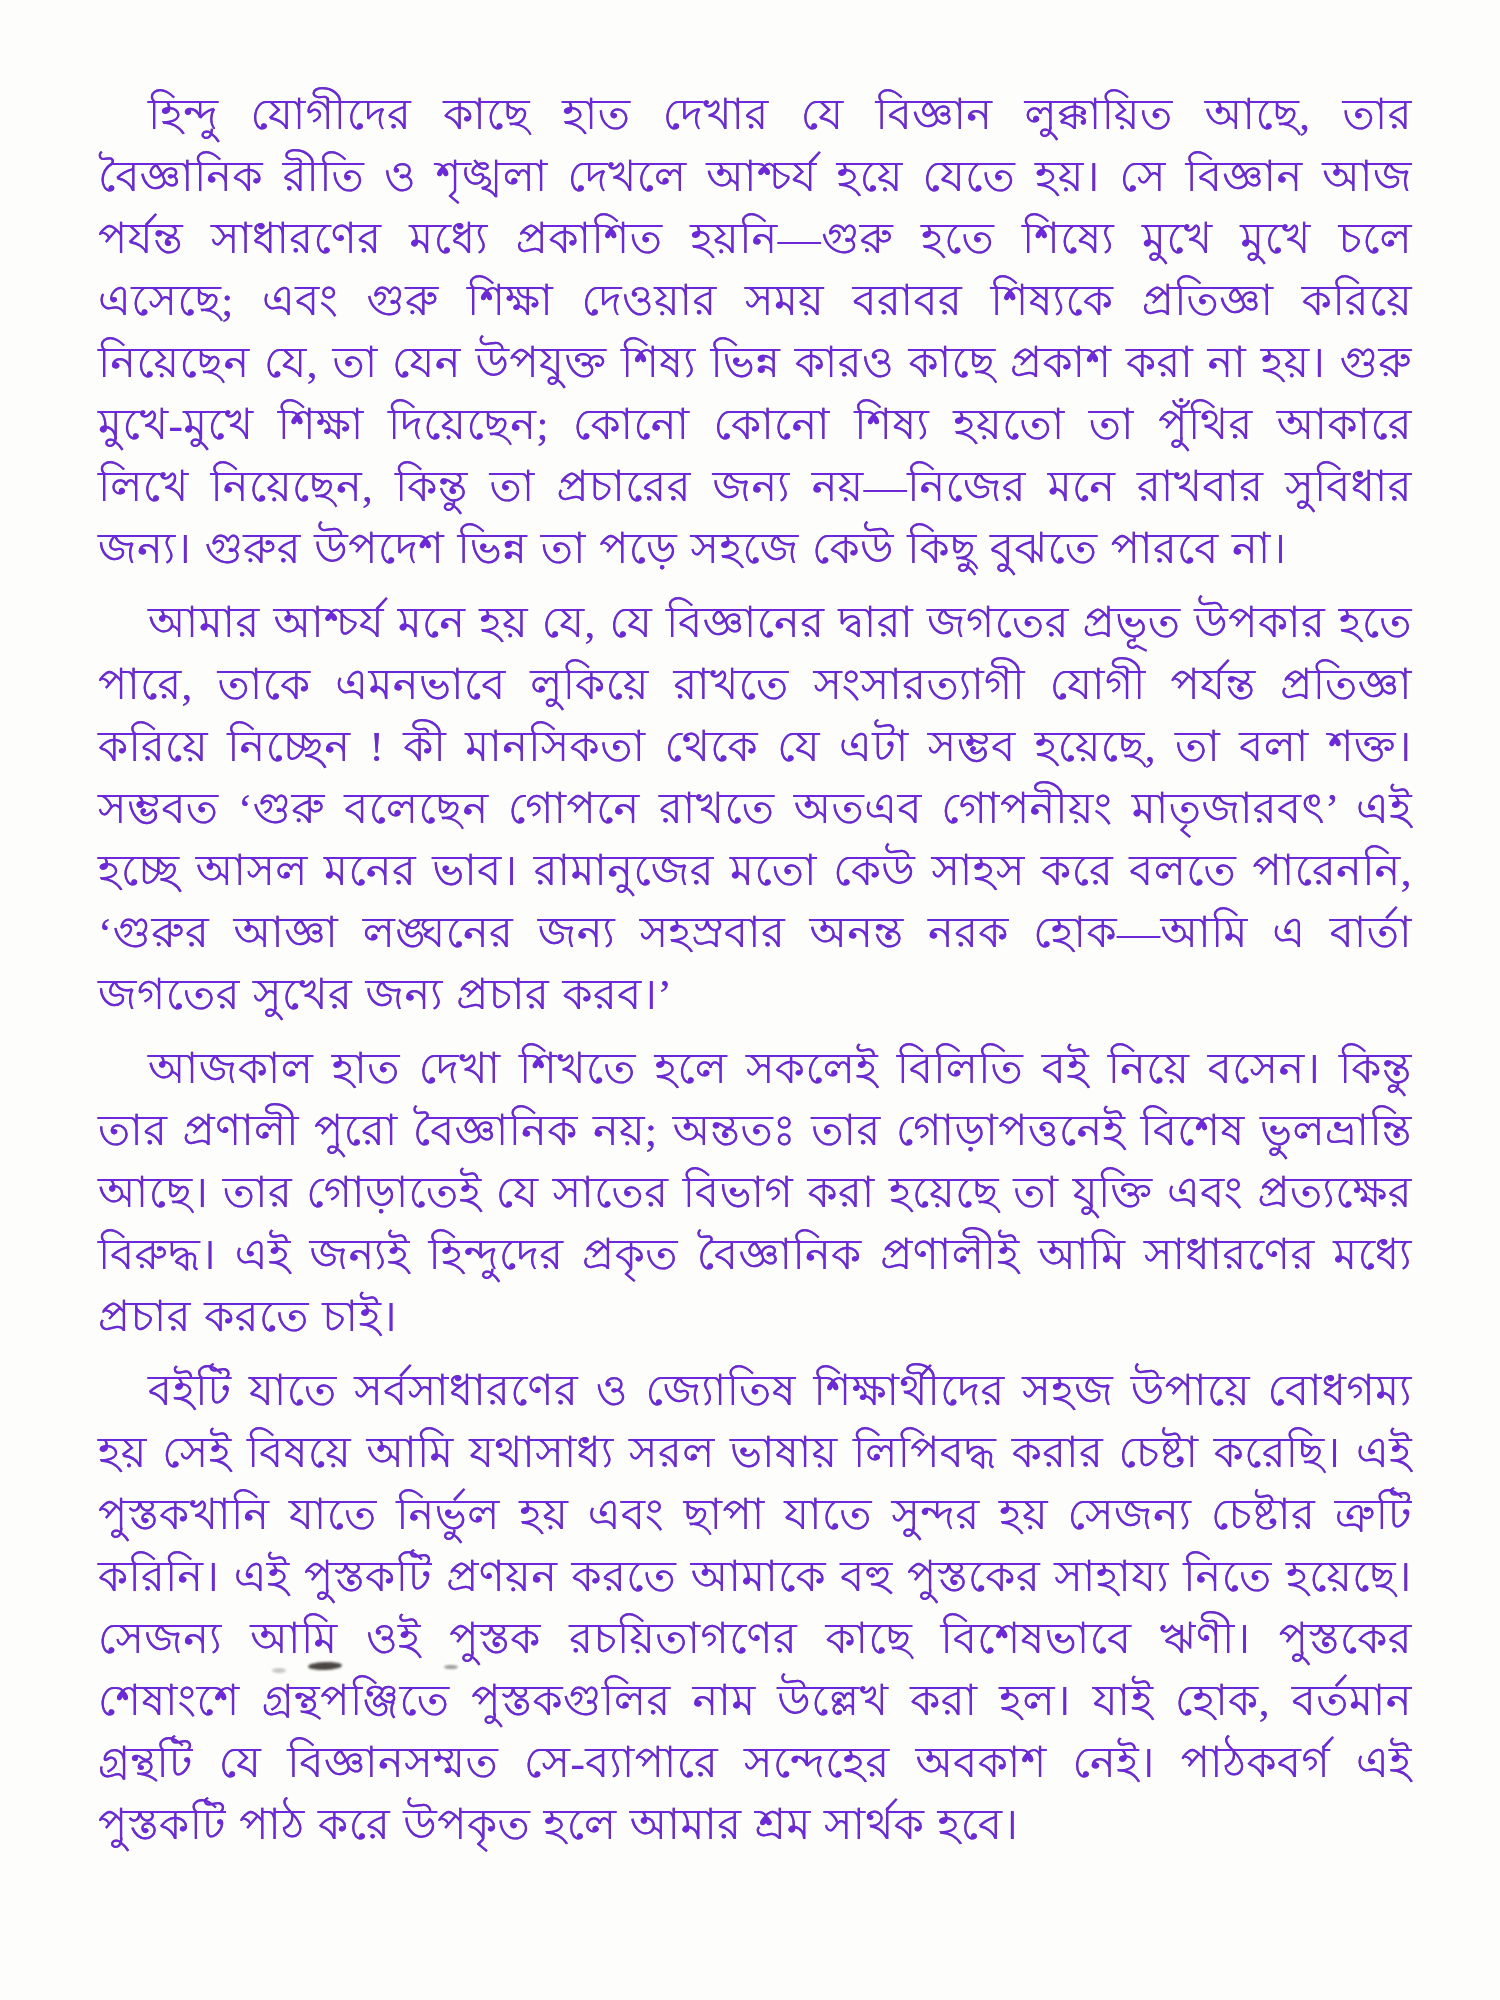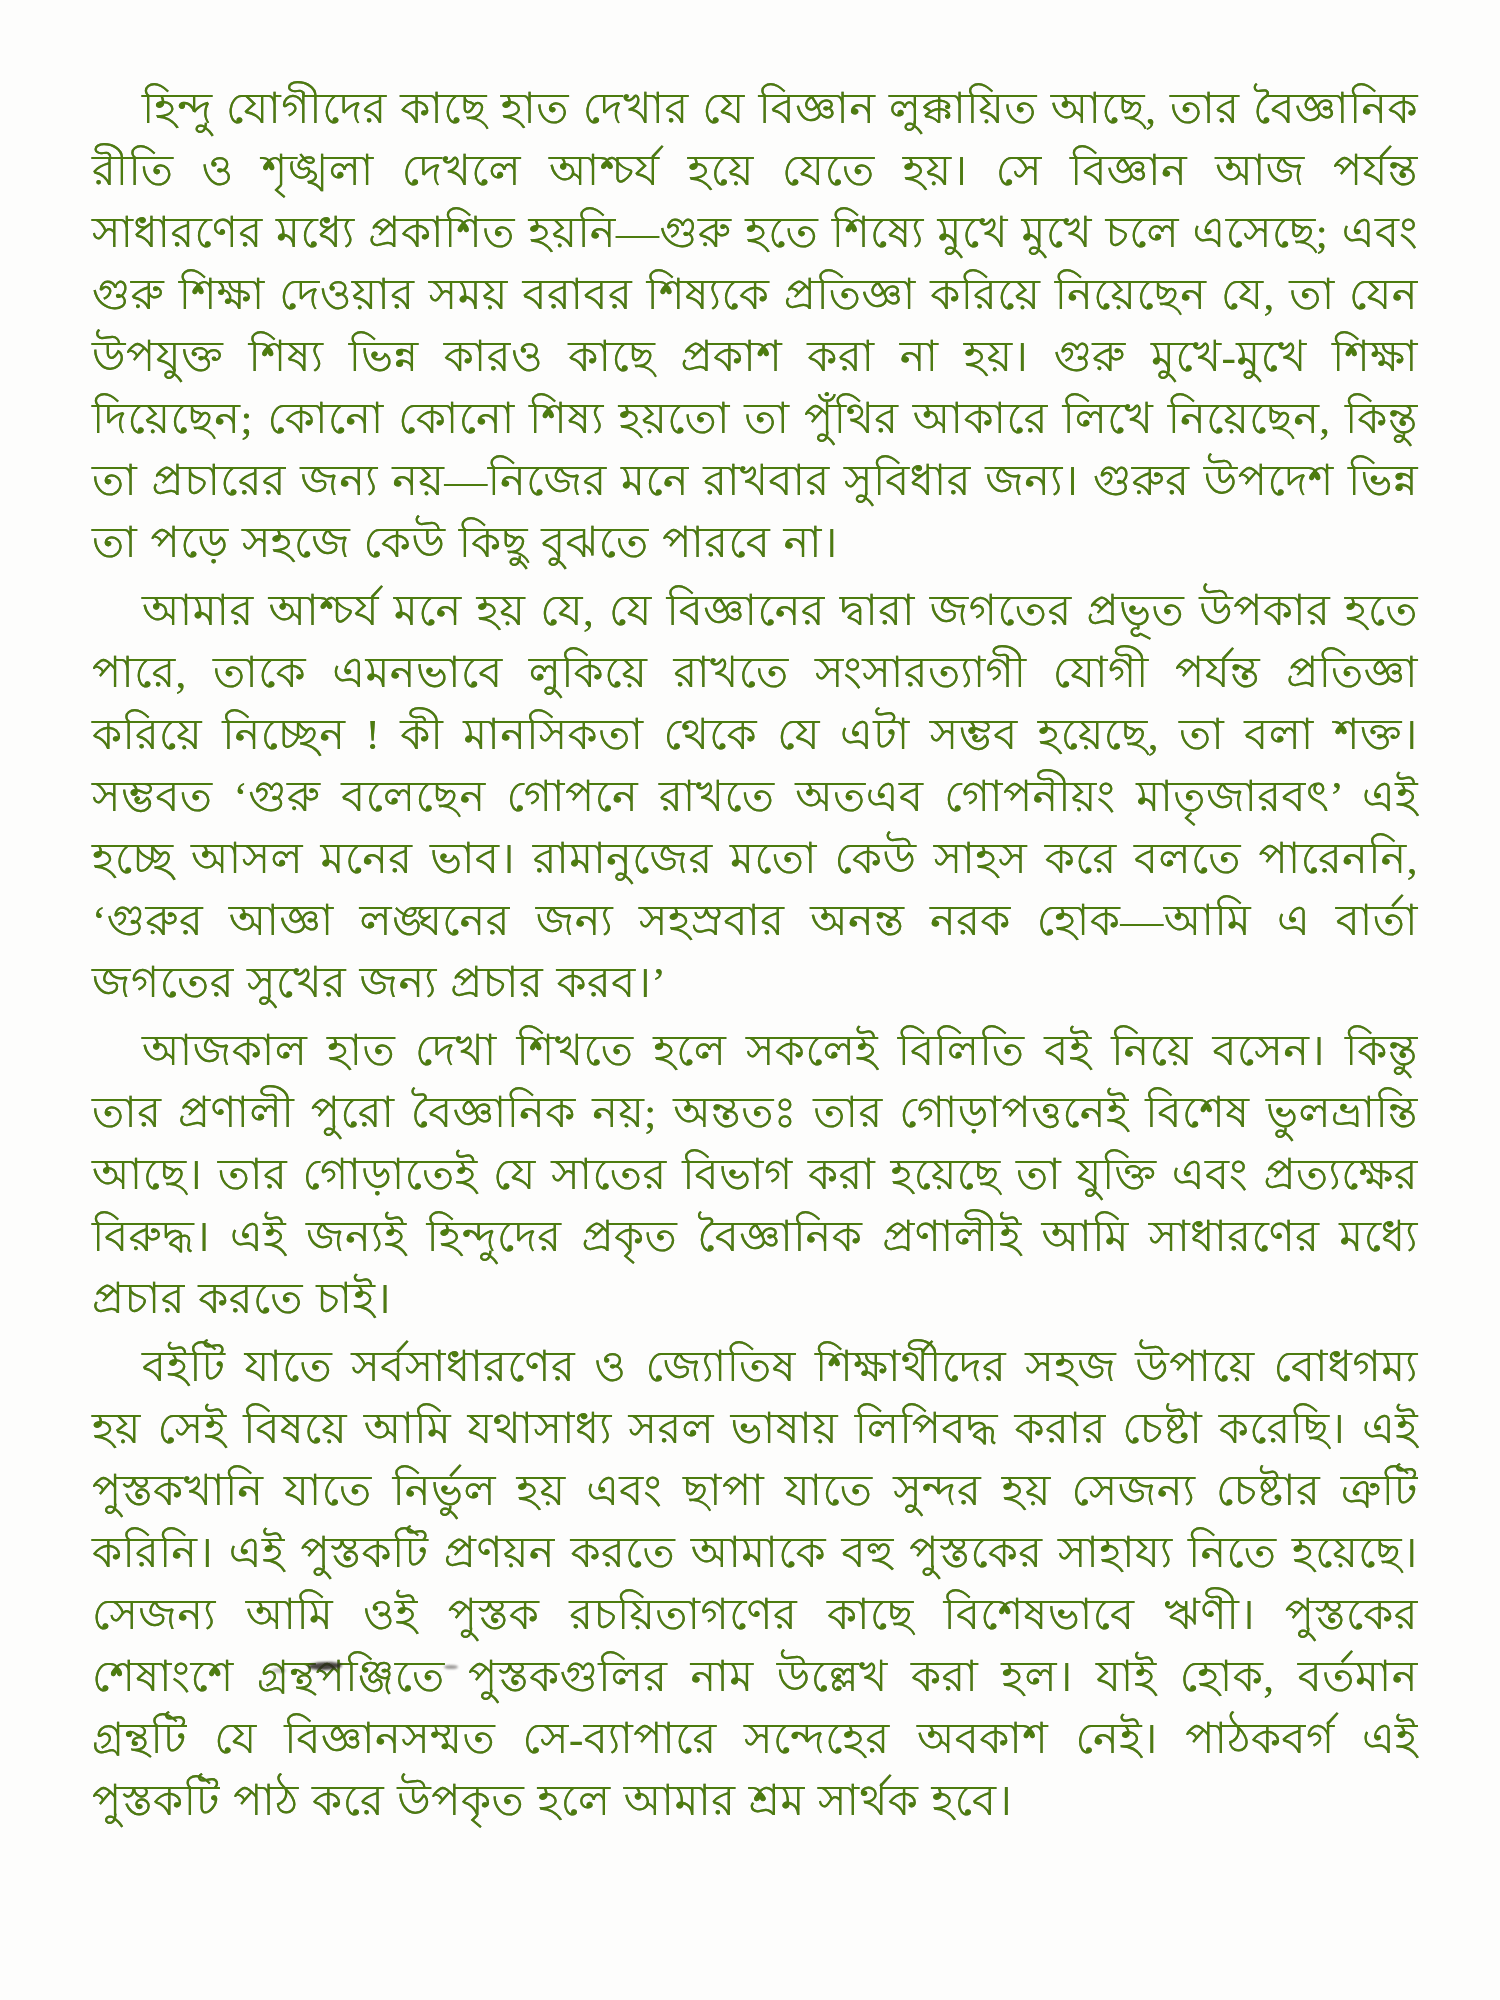--- a/index.html
+++ b/index.html
@@ -22,26 +22,26 @@
     height: 2000px;
     background: #fdfdfc;
   }
   .text-block {
     position: absolute;
     top: 72px;
     left: 86px;
     width: 1338px;
   }
   .para {
-    margin: 6px;
+    margin: 12px;
     font-size: 43px;
     line-height: 62px;
     text-align: justify;
     text-indent: 50px;
-    color: #4d7c0f;
+    color: #6d28d9;
     letter-spacing: 0.5px;
     word-spacing: 2px;
     
     text-shadow: 0 0 0.6px rgba(20, 18, 16, 0.55);
   }
   .smudge {
     position: absolute;
     background: #2a2622;
     border-radius: 50%;
     filter: blur(1px);

